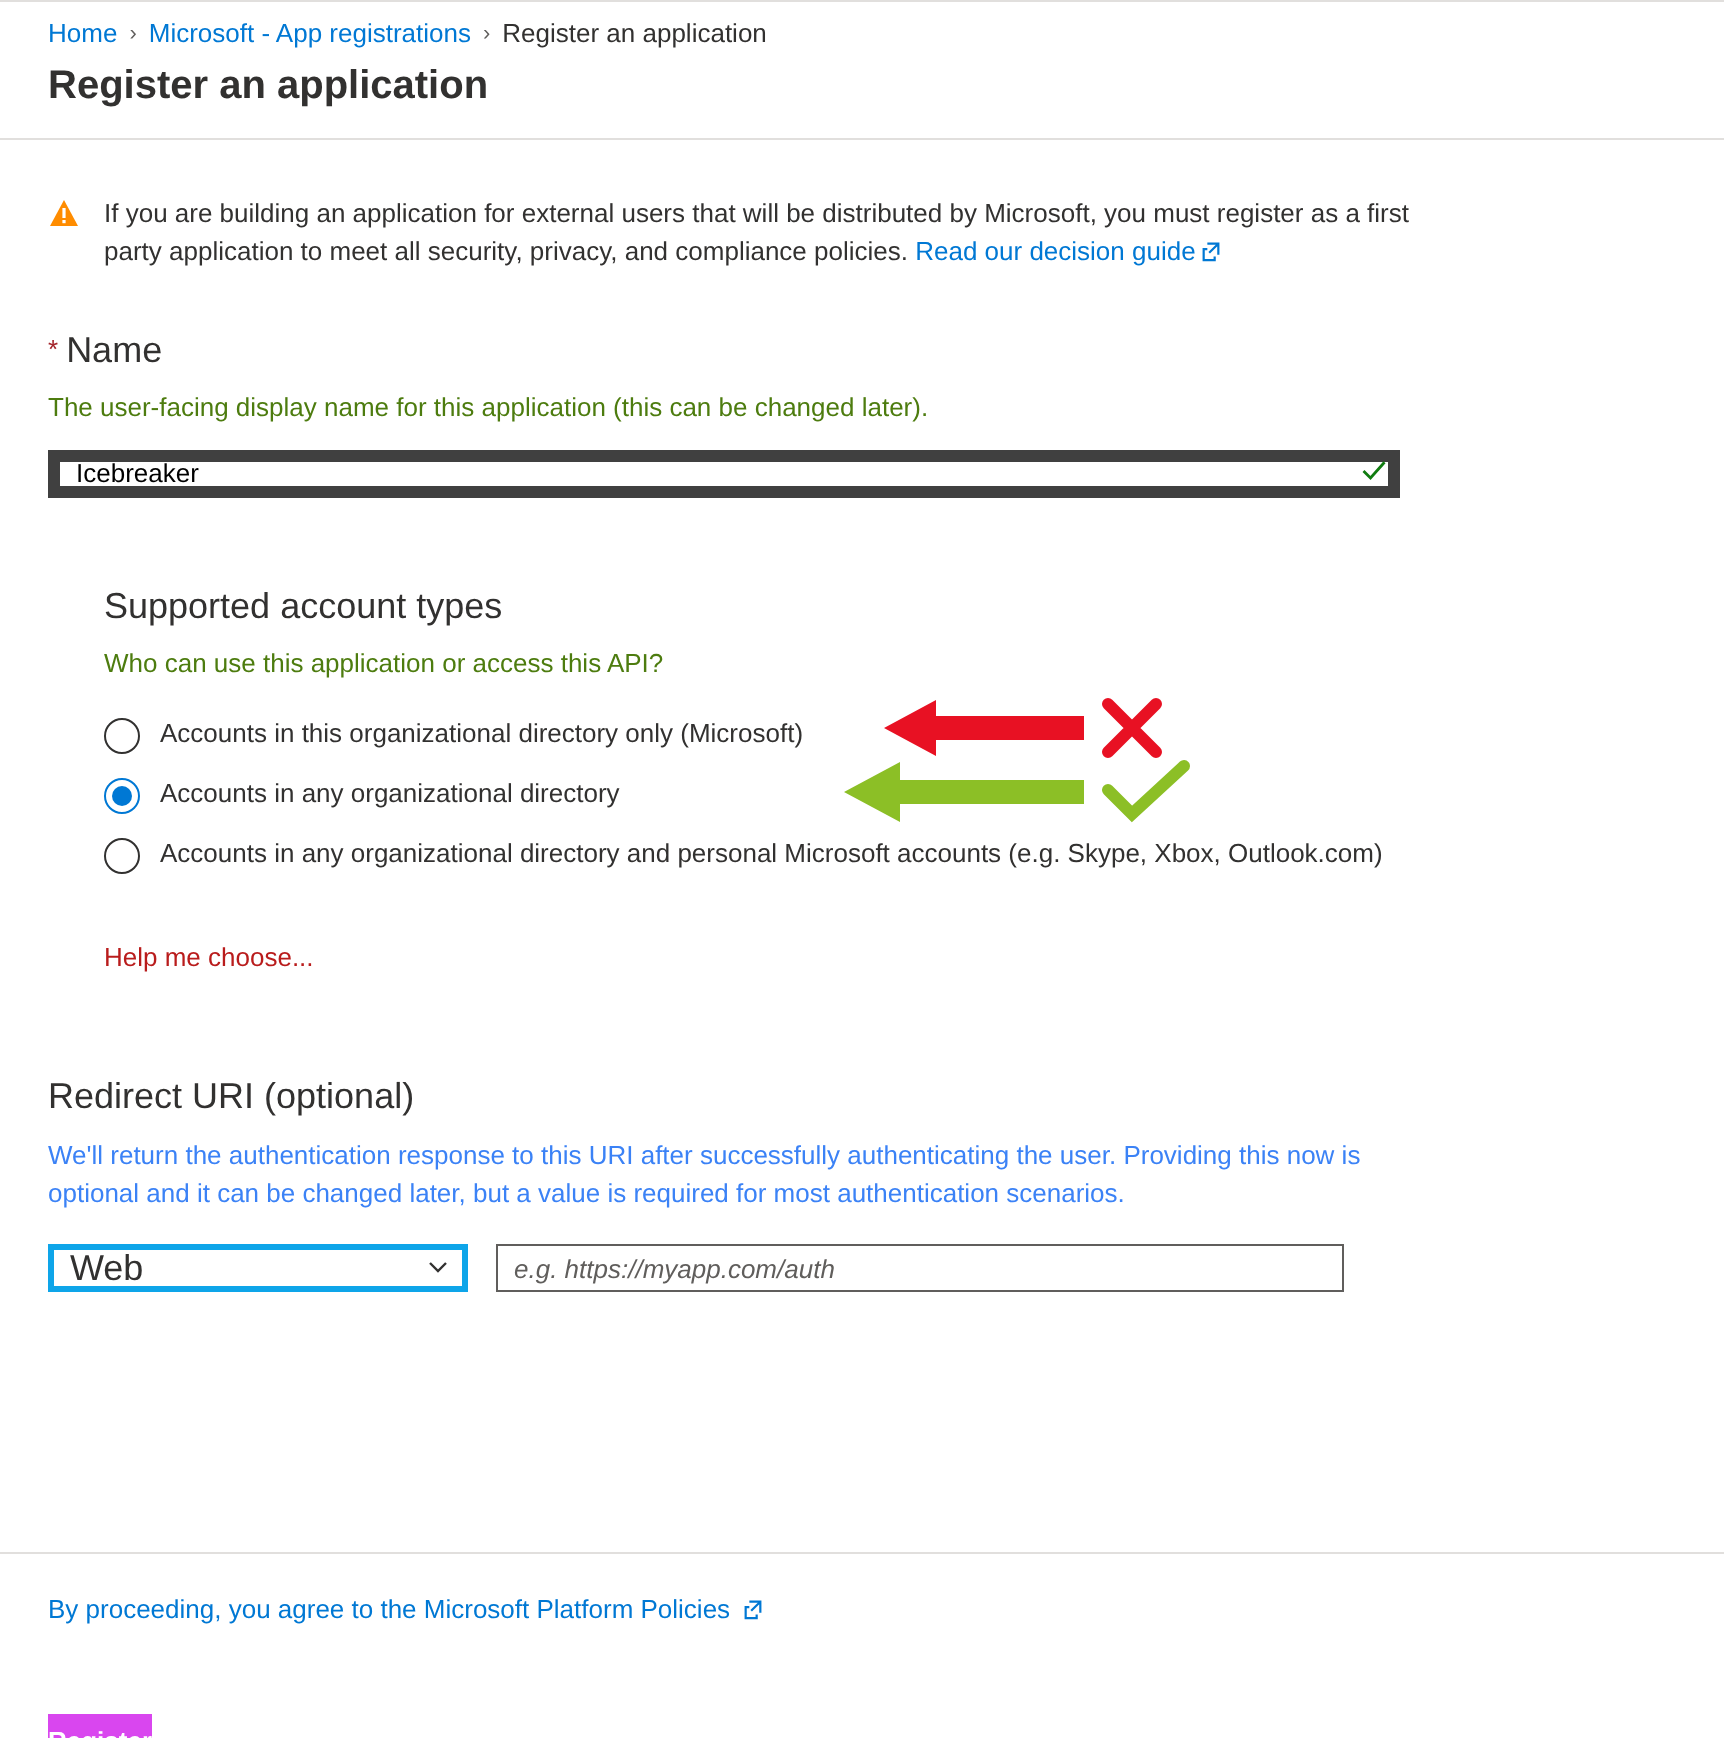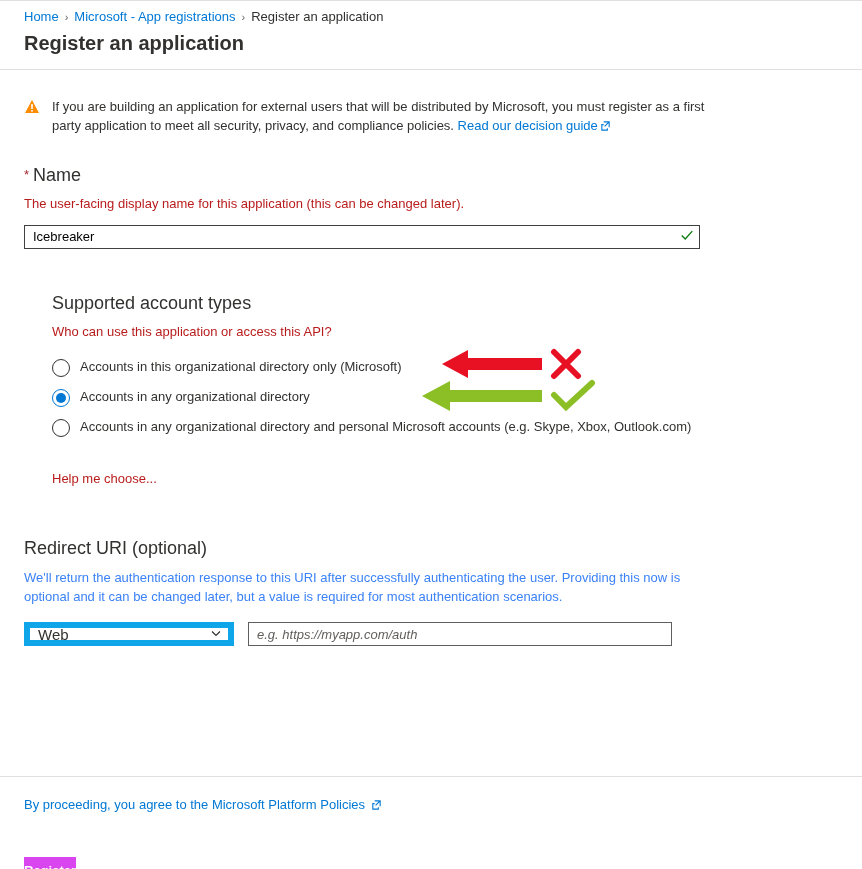--- a/index.html
+++ b/index.html
@@ -37,29 +37,29 @@
     margin-bottom: 28px;
     max-width: 700px;
   }
   .alert-icon { flex: 0 0 auto; margin-top: 1px; }
   .alert-text { font-size: 13px; line-height: 1.45; color: #323130; }
   .alert-text a { color: #0078d4; text-decoration: none; }
   .ext-icon { display: inline-block; vertical-align: -1px; margin-left: 2px; }
   .req-star { color: #a4262c; margin-right: 4px; vertical-align: 2px; font-size: 13px; }
   .section-label { font-size: 18px; font-weight: 400; color: #323130; margin-bottom: 10px; }
   .section-heading { font-size: 18px; font-weight: 400; color: #323130; margin-bottom: 10px; }
-  .help-text { font-size: 13px; color: #b91c1c; margin-bottom: 14px; }
+  .help-text { font-size: 13px; color: #4d7c0f; margin-bottom: 14px; }
   .name-row { position: relative; max-width: 676px; margin-bottom: 44px; }
   .name-input {
     width: 100%;
     height: 24px;
     padding: 2px 28px 2px 8px;
     font-family: inherit;
     font-size: 13px;
-    border: 1px solid #404040;
+    border: 6px solid #404040;
     outline: none;
   }
   .name-check {
     position: absolute;
     right: 6px;
     top: 50%;
     transform: translateY(-50%);
     pointer-events: none;
   }
   .radio-group { margin-bottom: 18px; }
@@ -92,26 +92,26 @@
     position: absolute;
     pointer-events: none;
   }
   .redirect-section { margin-top: 52px; max-width: 700px; }
   .redirect-help { font-size: 13px; color: #3b82f6; line-height: 1.45; margin-bottom: 16px; }
   .redirect-row { display: flex; gap: 14px; }
   .select-wrap {
     position: relative;
     width: 210px;
     height: 24px;
-    border: 6px solid #0ea5e9;
+    border: 3px solid #0ea5e9;
     background: #fff;
     display: flex;
     align-items: center;
     padding: 0 26px 0 8px;
-    font-size: 15px;
+    font-size: 18px;
     cursor: pointer;
   }
   .select-chevron {
     position: absolute;
     right: 6px;
     top: 50%;
     transform: translateY(-50%);
     pointer-events: none;
   }
   .uri-input {

